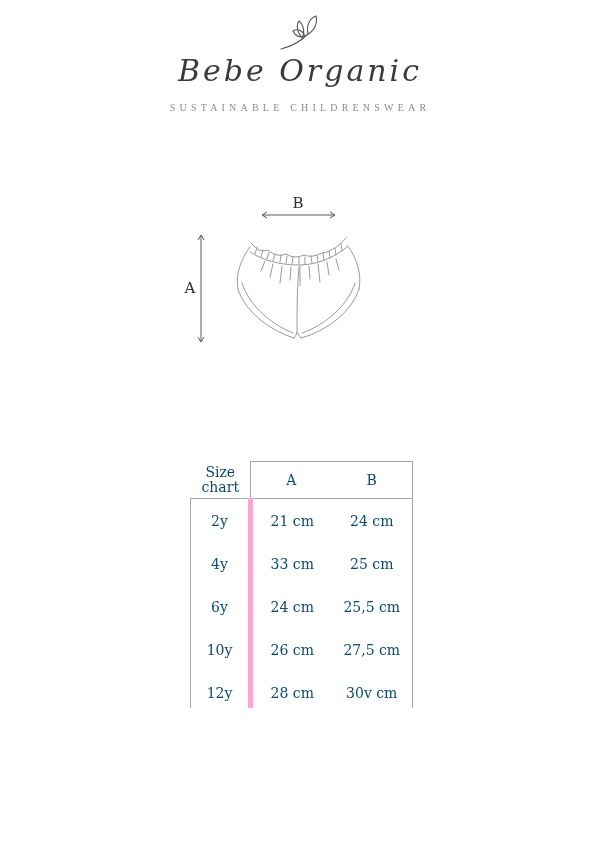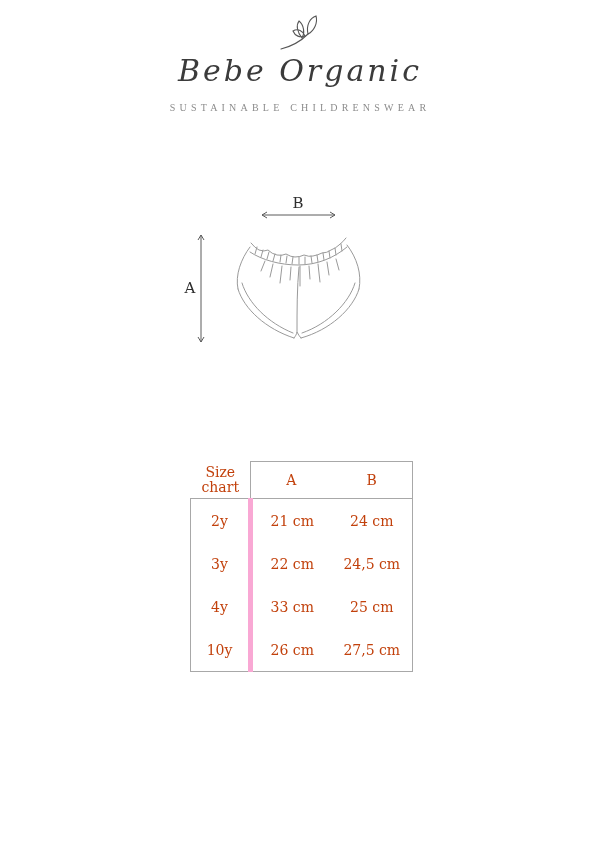--- a/index.html
+++ b/index.html
@@ -63,21 +63,21 @@
     left: 190px; top: 461px;
     border-collapse: collapse;
     table-layout: fixed;
   }
   .size-table th, .size-table td {
     font-family: "DejaVu Serif", serif;
     font-size: 14px;
     font-weight: 400;
     text-align: center;
     vertical-align: middle;
-    color: #c2410c;
+    color: #0c4a6e;
     padding: 0;
   }
   .col-size { width: 60px; }
   .col-a    { width: 81px; }
   .col-b    { width: 81px; }
   .size-table th { height: 36px; line-height: 15px; }
   .size-table td { height: 43px; }
   .th-size { border-bottom: 1px solid #a8a8a8; }
   .th-a {
     border-top: 1px solid #a8a8a8;
@@ -163,30 +163,35 @@
         </th>
         <th class="th-a">A</th>
         <th class="th-b">B</th>
       </tr>
       <tr>
         <td class="td-size">2y</td>
         <td class="td-a">21 cm</td>
         <td class="td-b">24 cm</td>
       </tr>
       <tr>
-        <td class="td-size">3y</td>
-        <td class="td-a">22 cm</td>
-        <td class="td-b">24,5 cm</td>
-      </tr>
-      <tr>
         <td class="td-size">4y</td>
         <td class="td-a">33 cm</td>
         <td class="td-b">25 cm</td>
       </tr>
       <tr>
+        <td class="td-size">6y</td>
+        <td class="td-a">24 cm</td>
+        <td class="td-b">25,5 cm</td>
+      </tr>
+      <tr>
         <td class="td-size">10y</td>
         <td class="td-a">26 cm</td>
         <td class="td-b">27,5 cm</td>
+      </tr>
+      <tr>
+        <td class="td-size">12y</td>
+        <td class="td-a">28 cm</td>
+        <td class="td-b">30v cm</td>
       </tr>
     </tbody>
   </table>
 
 </div>
 
 </body></html>

